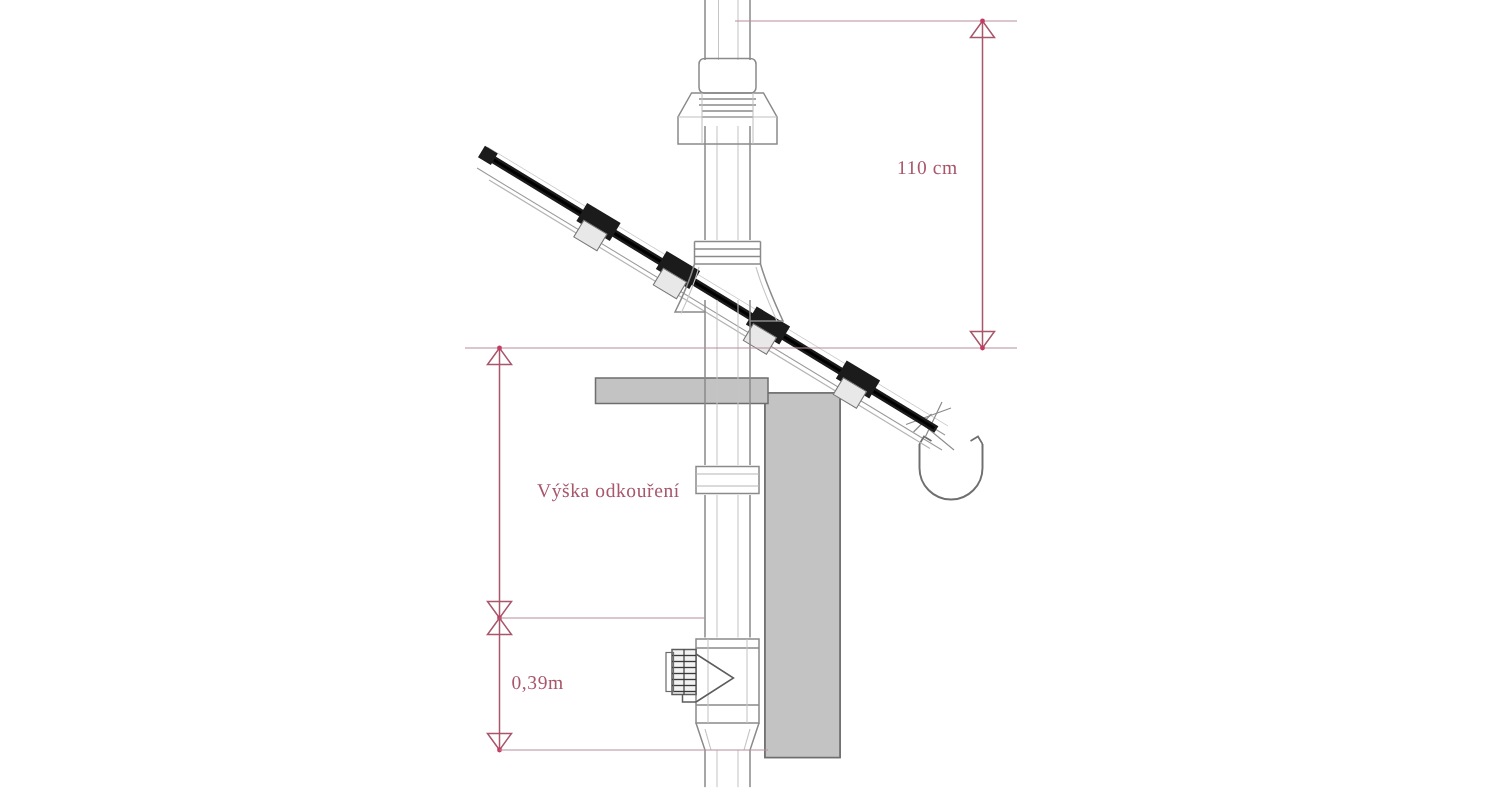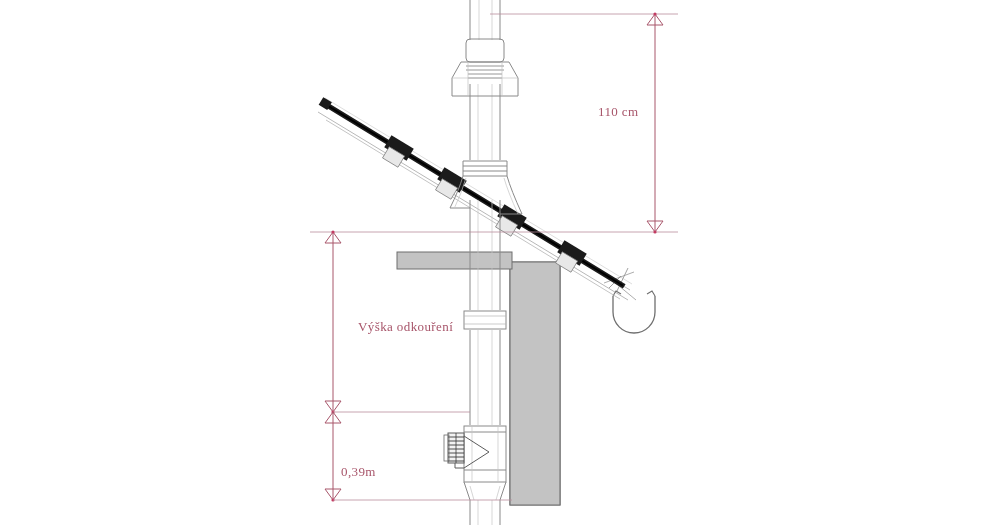--- a/index.html
+++ b/index.html
@@ -28,21 +28,21 @@
   .dim-label {
     position: absolute;
     font-family: "Liberation Serif", serif;
     font-size: 13px;
     color: #a8566b;
     white-space: nowrap;
     letter-spacing: 0.4px;
   }
   #label-110cm { left: 598px; top: 104px; }
   #label-vyska { left: 358px; top: 319px; }
-  #label-039m  { left: 341px; top: 464px; }
+  #label-039m  { left: 341px; top: 447px; }
 </style>
 </head>
 <body>
 
 <div id="drawing-root">
 
   <svg id="cad-svg" viewBox="0 0 1000 525">
 
     <defs>
       <g id="arrow-up">

